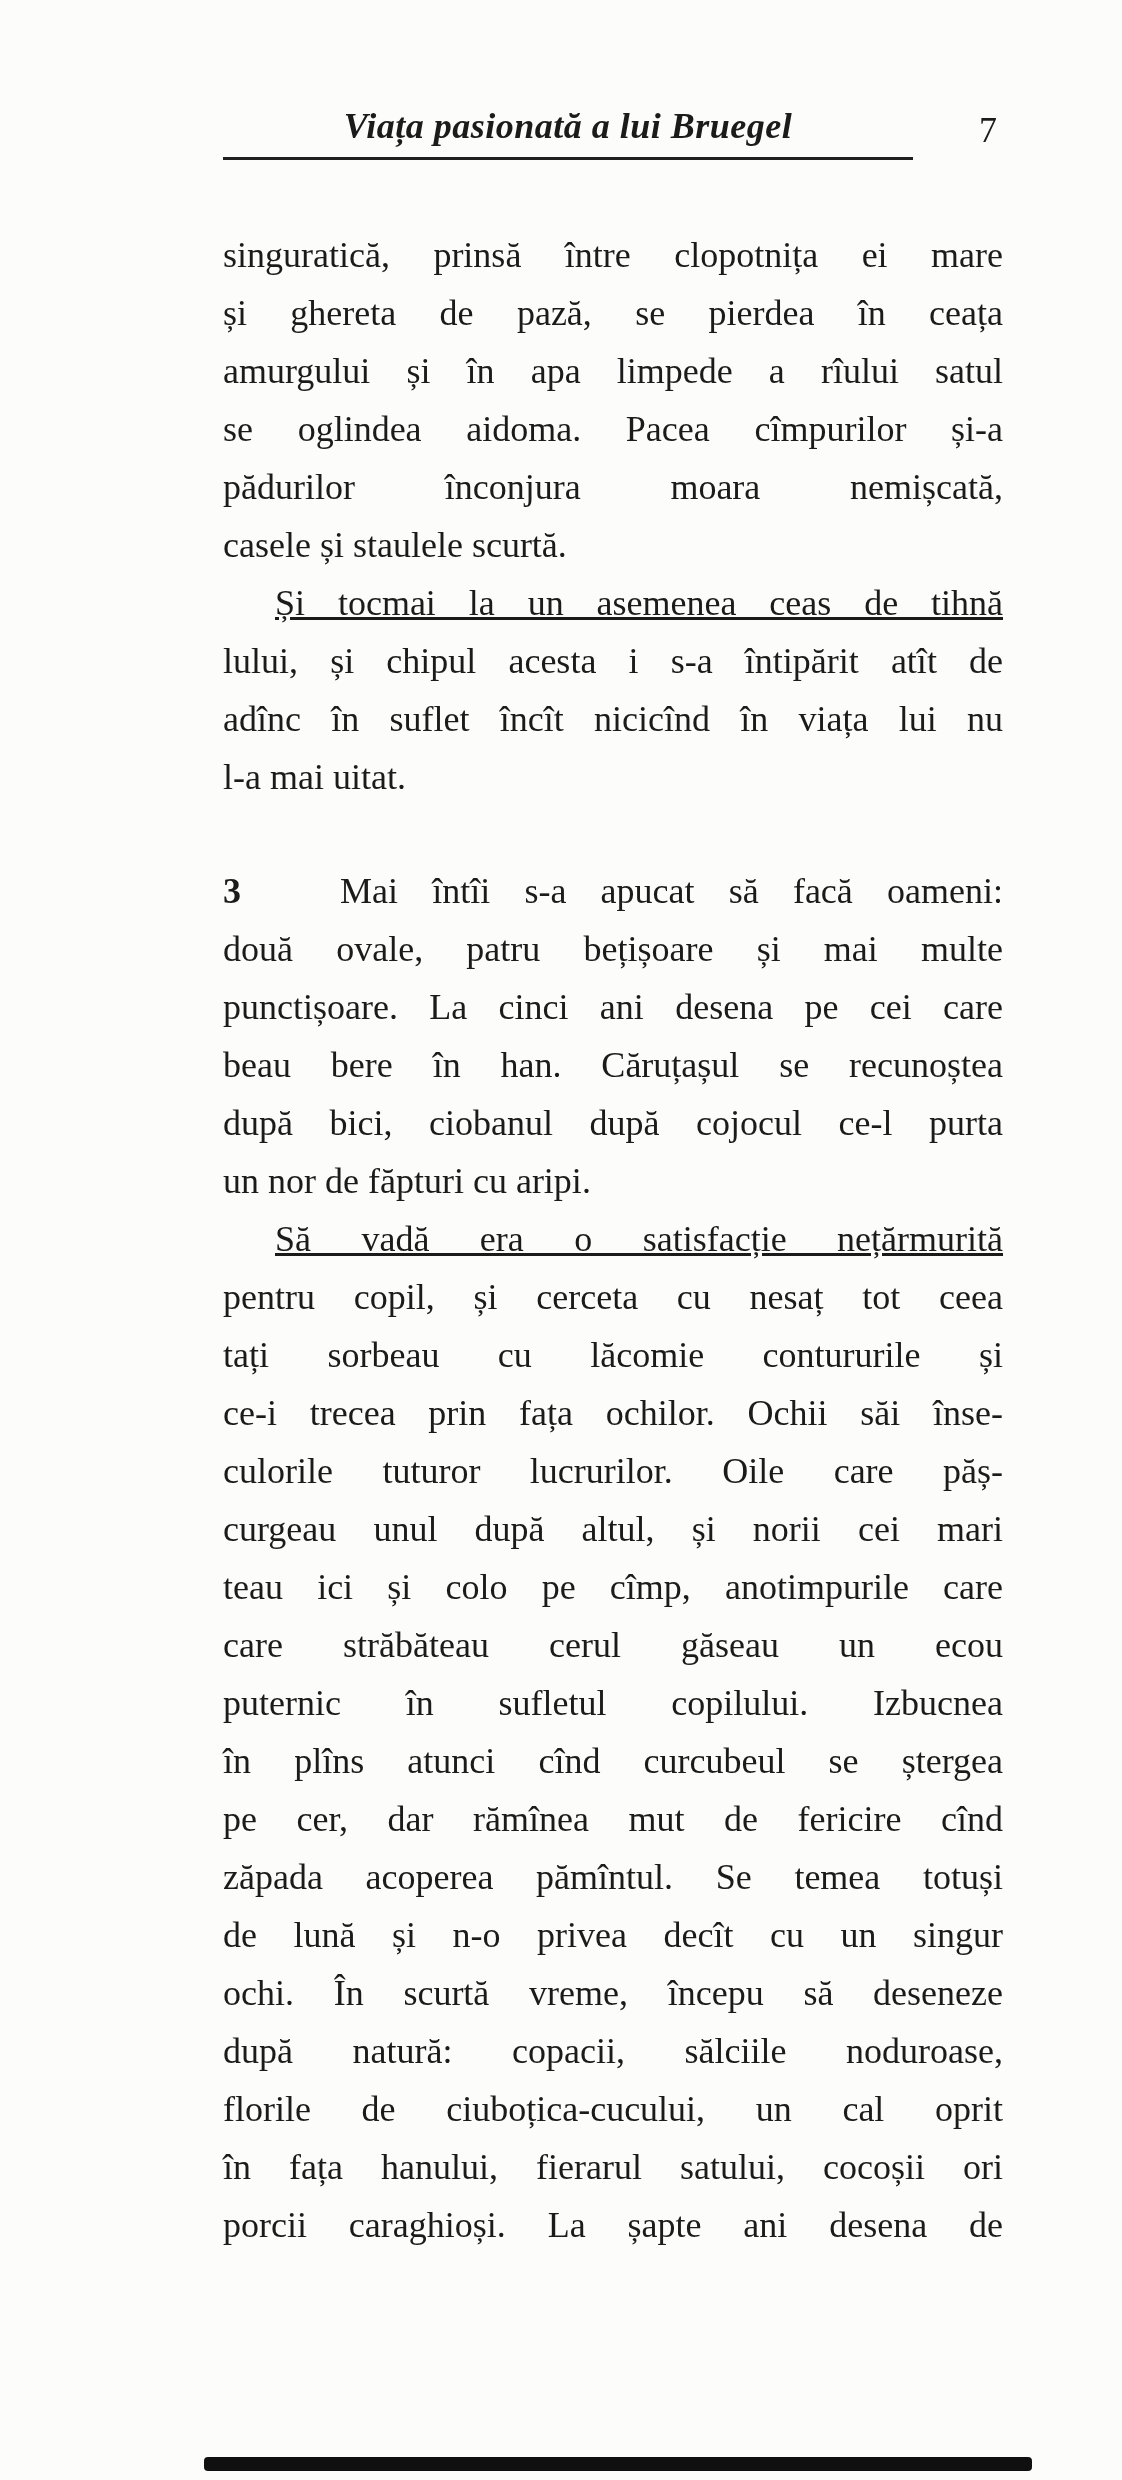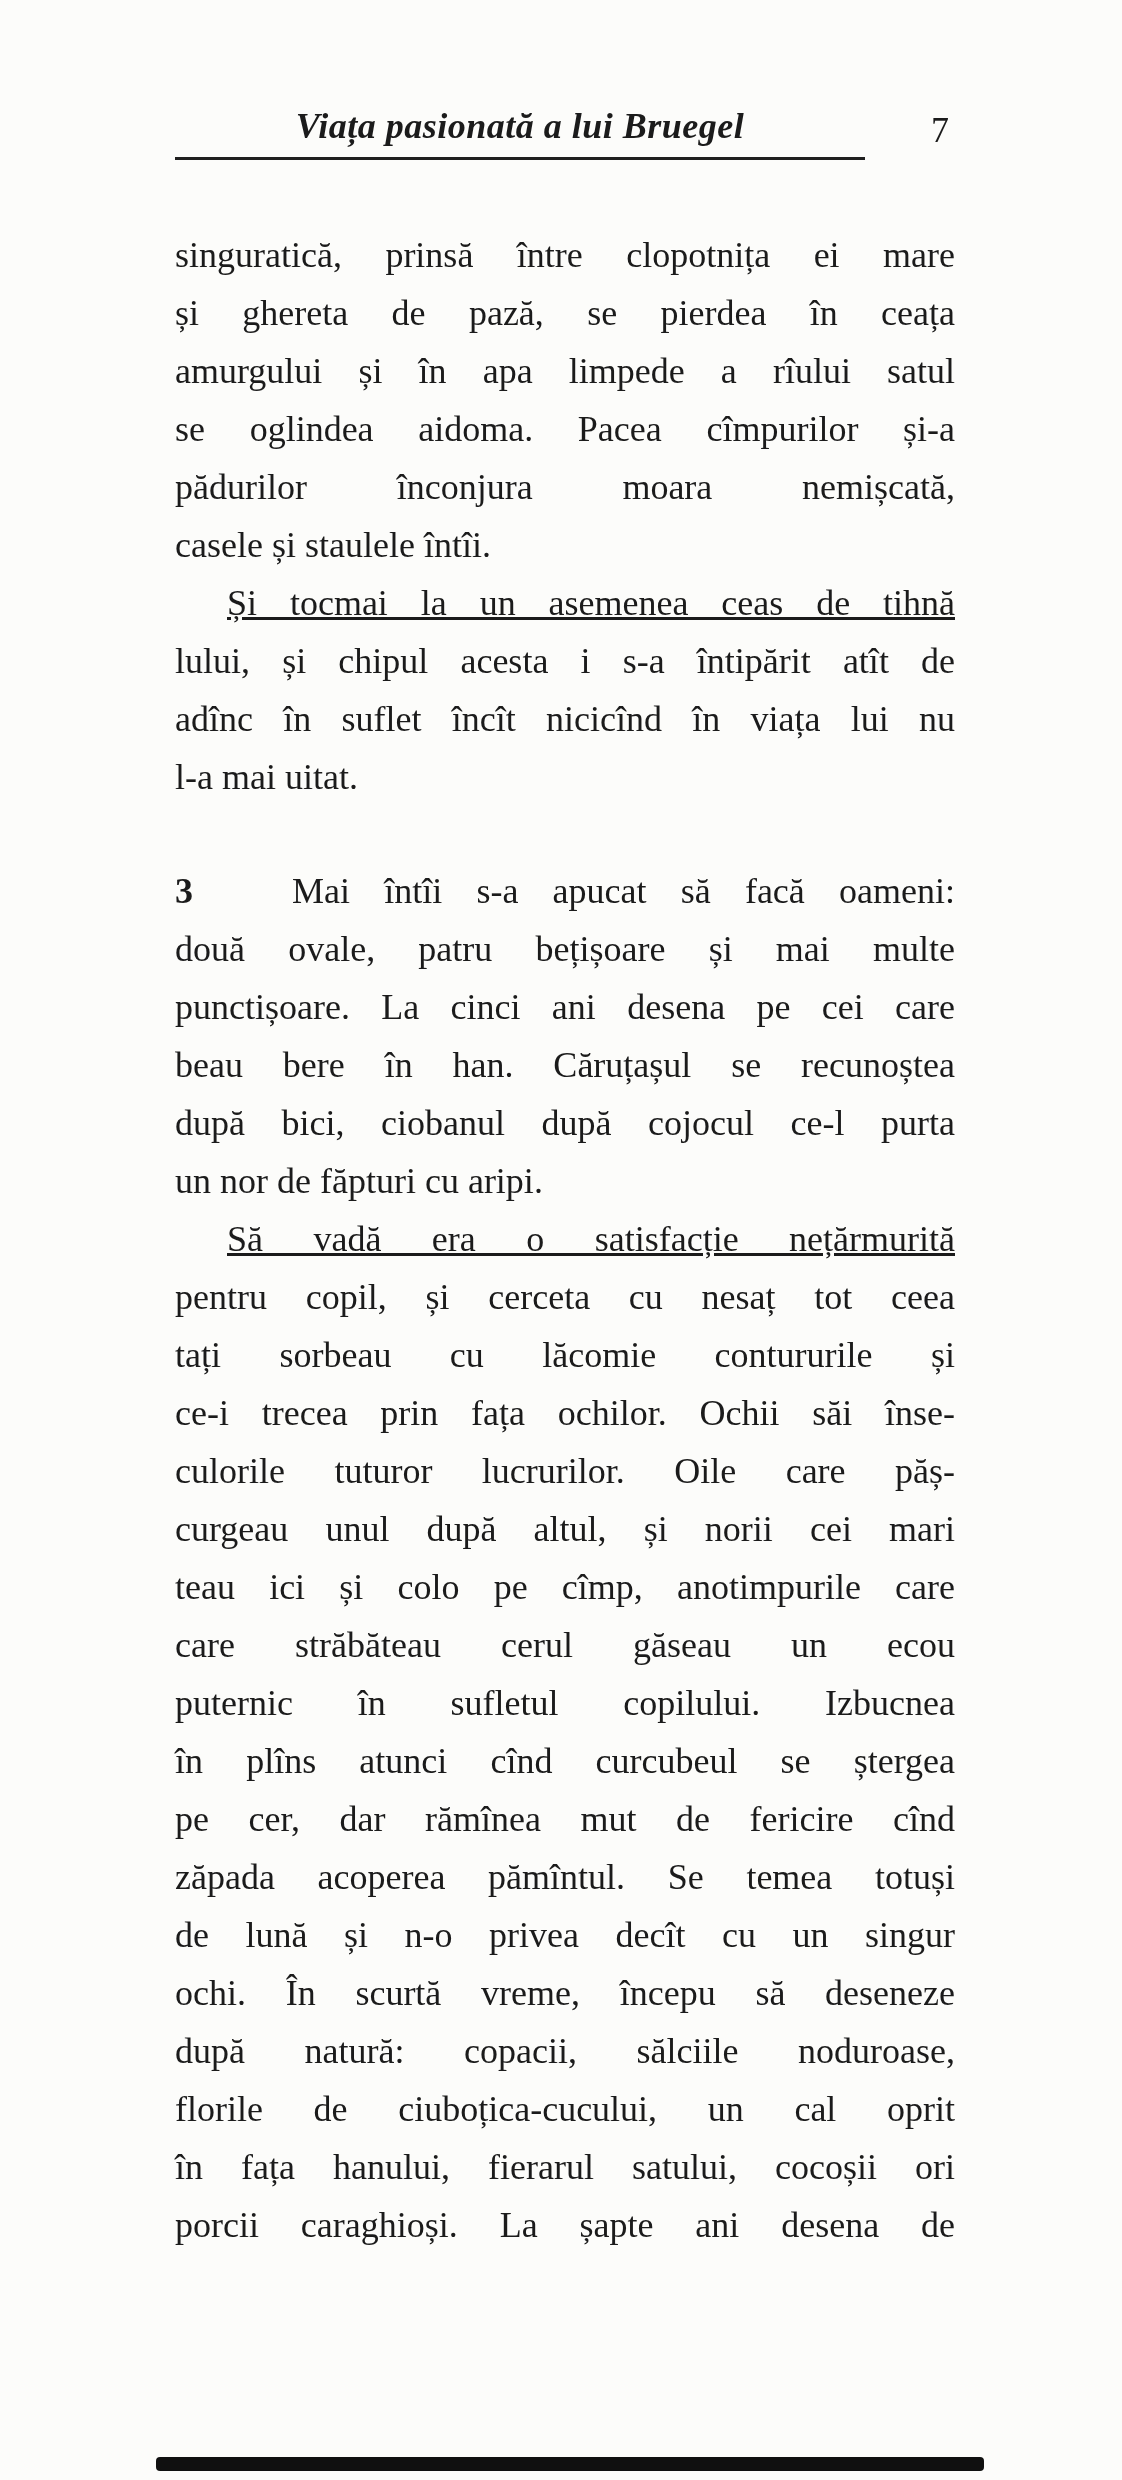--- a/index.html
+++ b/index.html
@@ -5,21 +5,21 @@
   html, body { margin: 0; padding: 0; }
   body {
     width: 1122px;
     height: 2480px;
     background: #fcfcfa;
     color: #1b1b1b;
     font-family: "Liberation Serif", serif;
     position: relative;
     overflow: hidden;
   }
-  .book-page { position: absolute; inset: 0; }
+  .book-page { position: absolute; inset: 0; margin-left: 48px; }
 
   .page-header {
     position: absolute;
     top: 104px;
     left: 175px;
     width: 780px;
   }
   .running-title {
     width: 690px;
     text-align: center;
@@ -96,21 +96,21 @@
     <div class="header-rule"></div>
   </div>
 
   <div class="text-block">
       <div class="paragraph">
         <div class="line">singuratică, prinsă între clopotnița ei mare</div>
         <div class="line">și ghereta de pază, se pierdea în ceața</div>
         <div class="line">amurgului și în apa limpede a rîului satul</div>
         <div class="line">se oglindea aidoma. Pacea cîmpurilor și-a</div>
         <div class="line">pădurilor înconjura moara nemișcată,</div>
-        <div class="line last">casele și staulele întîi.</div>
+        <div class="line last">casele și staulele scurtă.</div>
       </div>
       <div class="paragraph">
         <div class="line indent">Și tocmai la un asemenea ceas de tihnă</div>
         <div class="line">lului, și chipul acesta i s-a întipărit atît de</div>
         <div class="line">adînc în suflet încît nicicînd în viața lui nu</div>
         <div class="line last">l-a mai uitat.</div>
       </div>
       <div class="paragraph section-start">
         <div class="line chapter-line">
           <span class="chapter-num">3</span>

